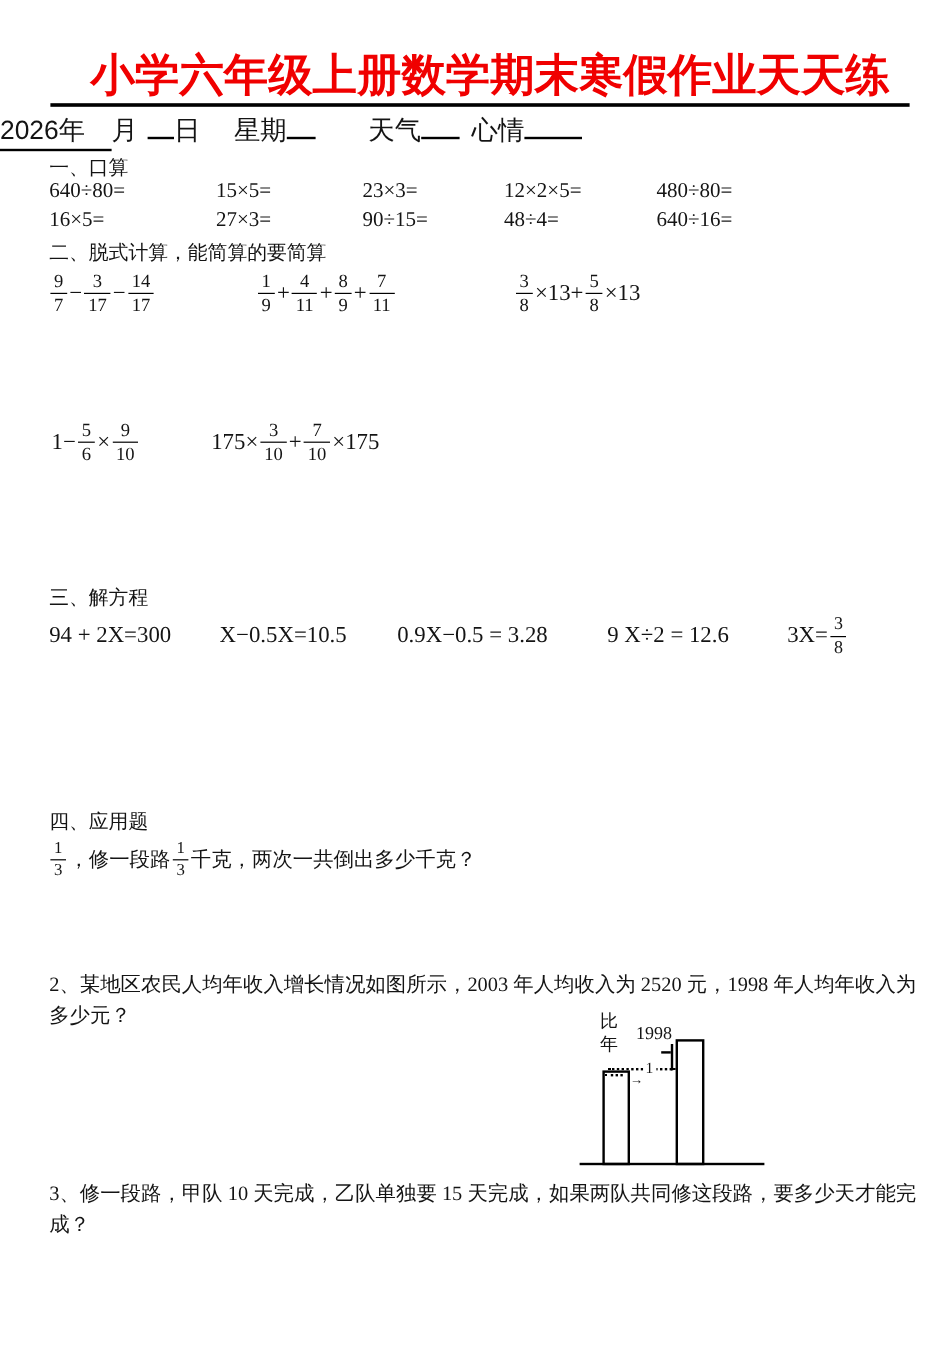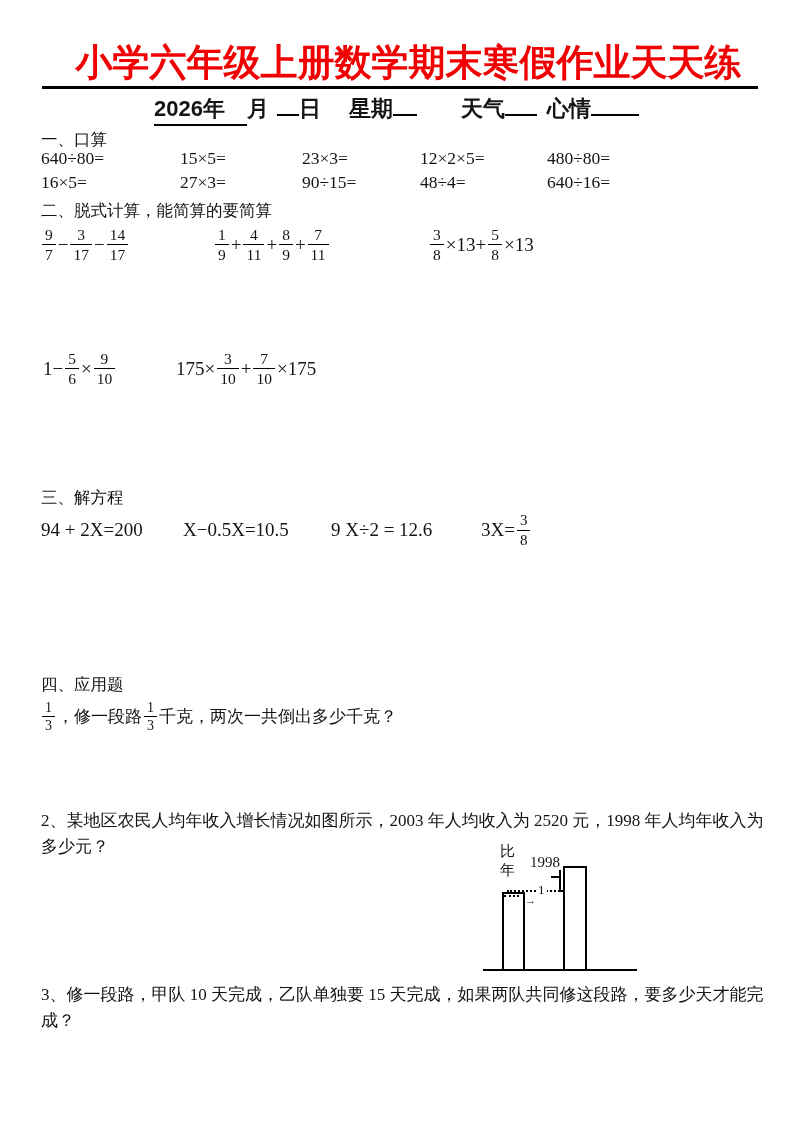--- a/index.html
+++ b/index.html
@@ -6,21 +6,21 @@
   body{
     width:793px;height:1122px;position:relative;background:#ffffff;
     font-family:"Liberation Serif","DejaVu Serif",serif;color:#141414;
     overflow:hidden;
   }
   .abs{position:absolute;}
 
   
   .title{top:38px;left:0;width:100%;text-align:center;font-size:37px;font-weight:bold;white-space:nowrap;}
   .rule{top:86px;left:42px;width:716px;height:3px;background:#000;}
-  .dateline{top:94px;left:0;width:100%;text-align:center;font-size:22px;font-weight:bold;
+  .dateline{top:94px;left:0;width:100%;text-align:left;font-size:22px;font-weight:normal;
     font-family:"Liberation Sans","DejaVu Sans",sans-serif;white-space:nowrap;}
   .useg{display:inline-block;border-bottom:2px solid #000;padding-right:22px;}
   .blank{display:inline-block;border-bottom:2px solid #000;height:18px;vertical-align:baseline;}
   .sp{display:inline-block;}
   .w8{width:8px}.w10{width:10px}.w22{width:22px}.w24{width:24px}
   .w28{width:28px}.w32{width:32px}.w44{width:44px}.w48{width:48px}
 
   
   .h1{font-size:16.5px;}
   .flexrow{display:flex;align-items:flex-start;}
@@ -165,24 +165,27 @@
         <span class="den">10</span>
       </span>
       <span class="t">×175</span>
     </div>
 </div>
 
 <div class="abs h1" style="left:41px;top:487px;">三、解方程</div>
 
 <div class="abs flexrow eqrow" style="left:40px;top:512px;align-items:center;">
   <div class="expr q1">
-      <span class="t">94 + 2X=200</span>
+      <span class="t">94 + 2X=300</span>
     </div>
   <div class="expr q2">
       <span class="t">X−0.5X=10.5</span>
+    </div>
+  <div class="expr q3">
+      <span class="t">0.9X−0.5 = 3.28</span>
     </div>
   <div class="expr q4">
       <span class="t">9 X÷2 = 12.6</span>
     </div>
   <div class="expr q5">
       <span class="t">3X=</span>
       <span class="frac">
         <span class="num">3</span>
         <span class="den">8</span>
       </span>

